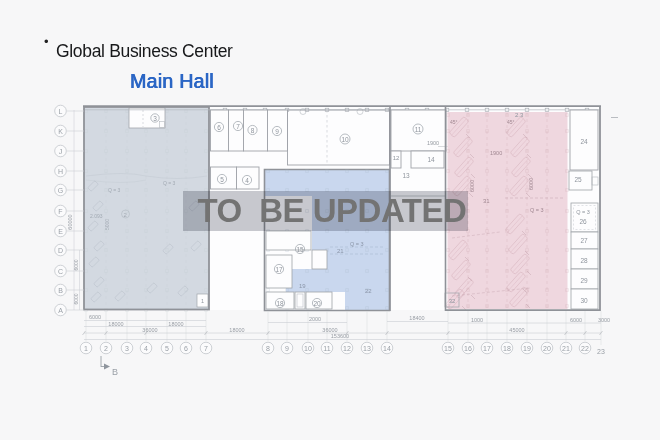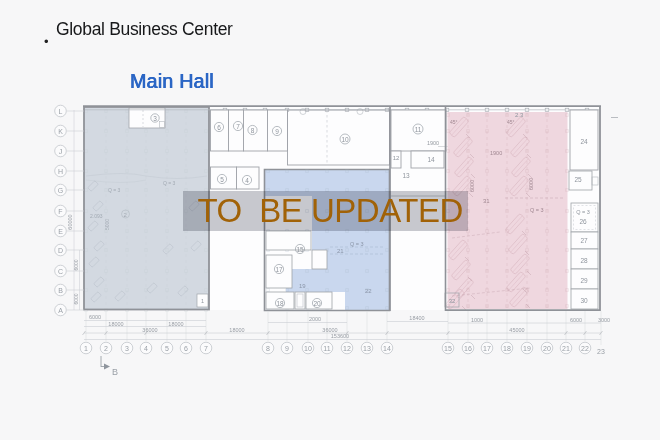--- a/index.html
+++ b/index.html
@@ -5,21 +5,21 @@
   html,body{margin:0;padding:0;}
   body{width:660px;height:440px;background:#f7f7f8;font-family:"Liberation Sans",sans-serif;position:relative;overflow:hidden;}
   .abs{position:absolute;}
   text{font-family:"Liberation Sans",sans-serif;}
 </style>
 </head>
 <body>
 
 <div class="abs" style="left:44px;top:34.5px;color:#222;font-size:13px;line-height:13px;">•</div>
 
-<div class="abs" style="left:56px;top:19px;font-size:17.5px;color:#17181a;letter-spacing:-0.33px;">Global Business Center</div>
+<div class="abs" style="left:56px;top:41px;font-size:17.5px;color:#17181a;letter-spacing:-0.33px;">Global Business Center</div>
 
 <div class="abs" style="left:82px;top:70px;font-size:19.5px;font-weight:normal;color:#2b66c5;letter-spacing:0.3px;text-shadow:0.5px 0 0 #2b66c5,-0.25px 0 0 #2b66c5;margin-left:48px;">Main Hall</div>
 
 <svg class="abs" style="left:0;top:0;" width="660" height="440" viewBox="0 0 660 440">
 
   <rect x="84" y="106" width="517" height="204" fill="#fdfdfe"></rect>
   <g>
 
   <polygon points="84,108 129,108 129,128 165,128 165,108 209,108 209,309 84,309" fill="#d3d9e1"></polygon>
 
@@ -532,13 +532,13 @@
 
   <line x1="101" y1="356" x2="101" y2="367" stroke="#9aa0a7" stroke-width="0.9"></line>
   <line x1="101" y1="366.5" x2="107" y2="366.5" stroke="#9aa0a7" stroke-width="0.9"></line>
   <polygon points="104,363.5 110,366.5 104,369.5" fill="#8f959d"></polygon>
   <text x="112" y="375" font-size="9" fill="#9aa0a7">B</text>
   </g>
 </svg>
 
 <div class="abs" style="left:183px;top:191px;width:285px;height:39.5px;background:#c9cacf;mix-blend-mode:multiply;"></div>
 
-<div class="abs" style="left:197.5px;top:192px;font-size:33px;font-weight:normal;color:#a16207;white-space:pre;letter-spacing:-0.48px;">TO  BE UPDATED</div>
+<div class="abs" style="left:197.5px;top:192px;font-size:33px;font-weight:bold;color:#737373;white-space:pre;letter-spacing:-0.48px;">TO  BE UPDATED</div>
 
 </body></html>

